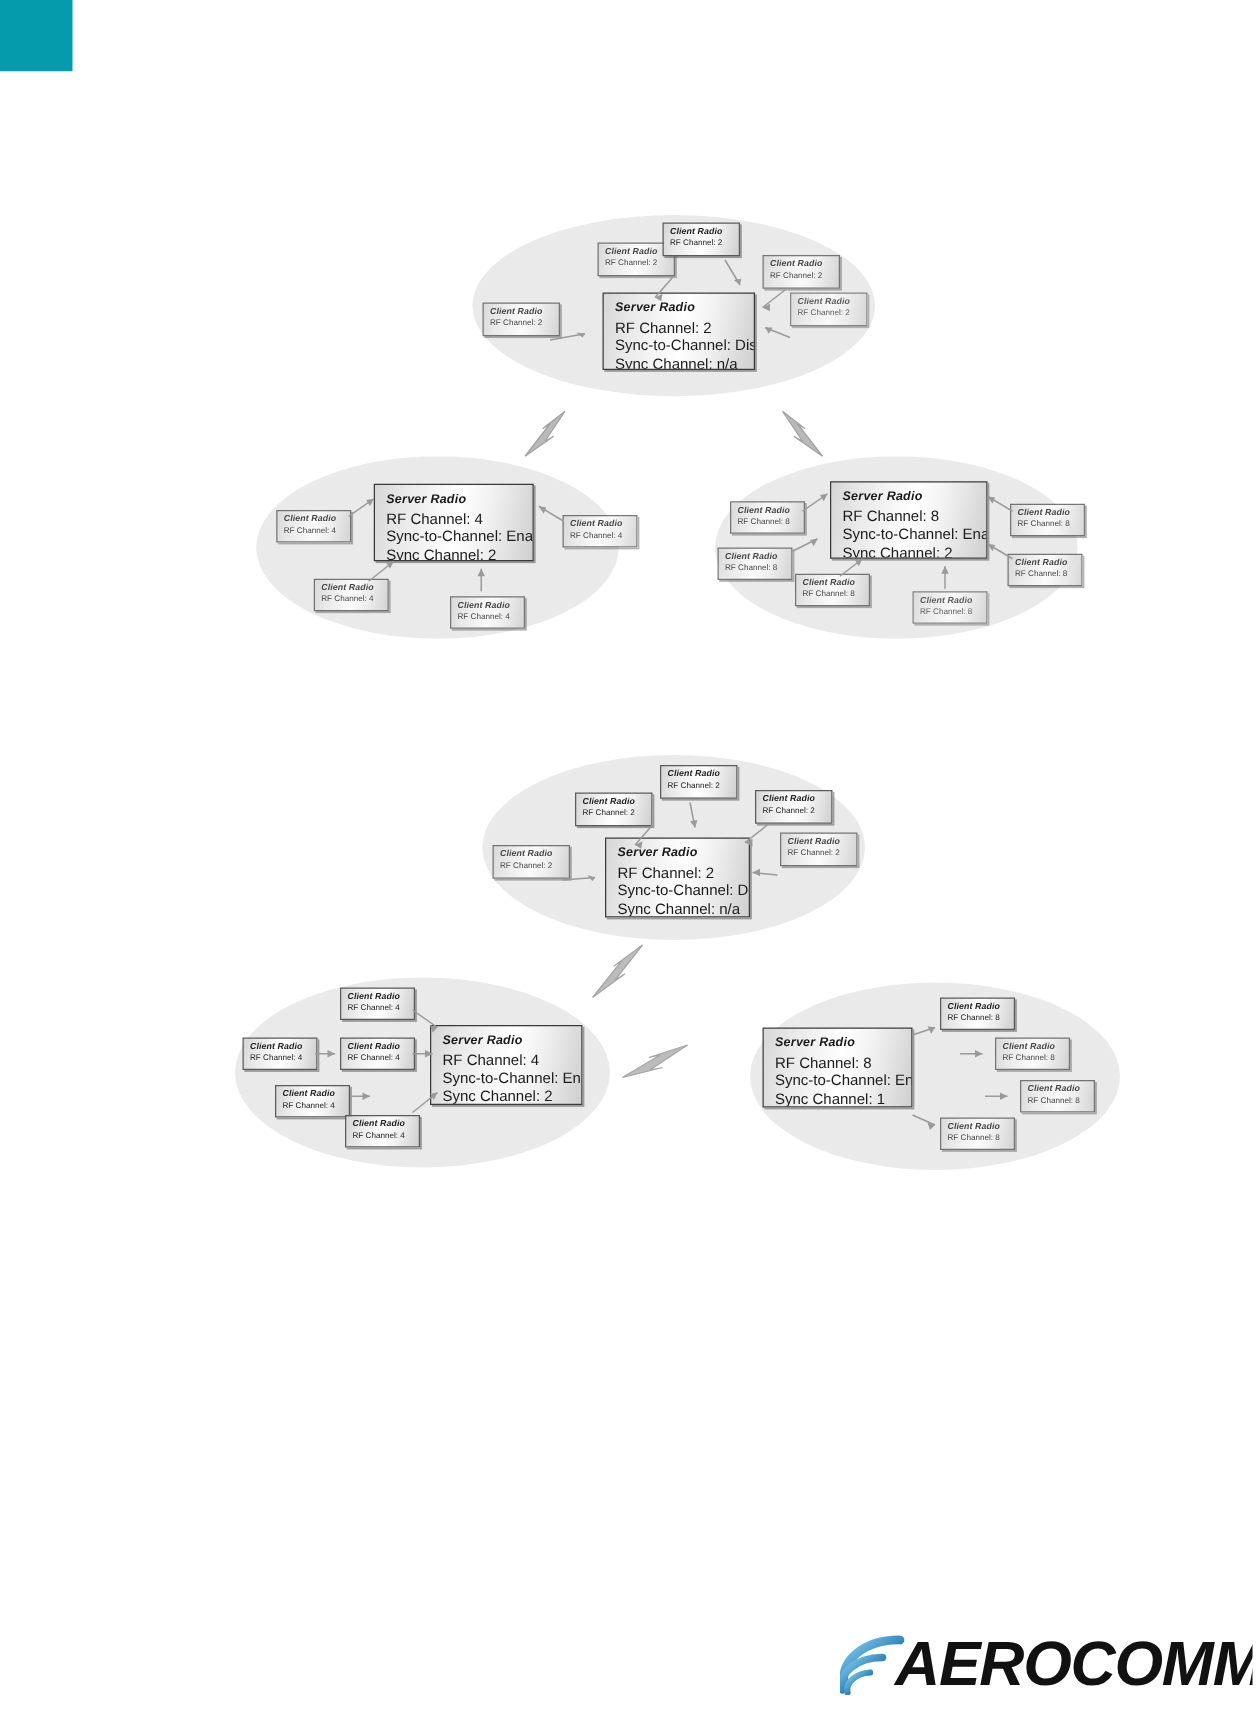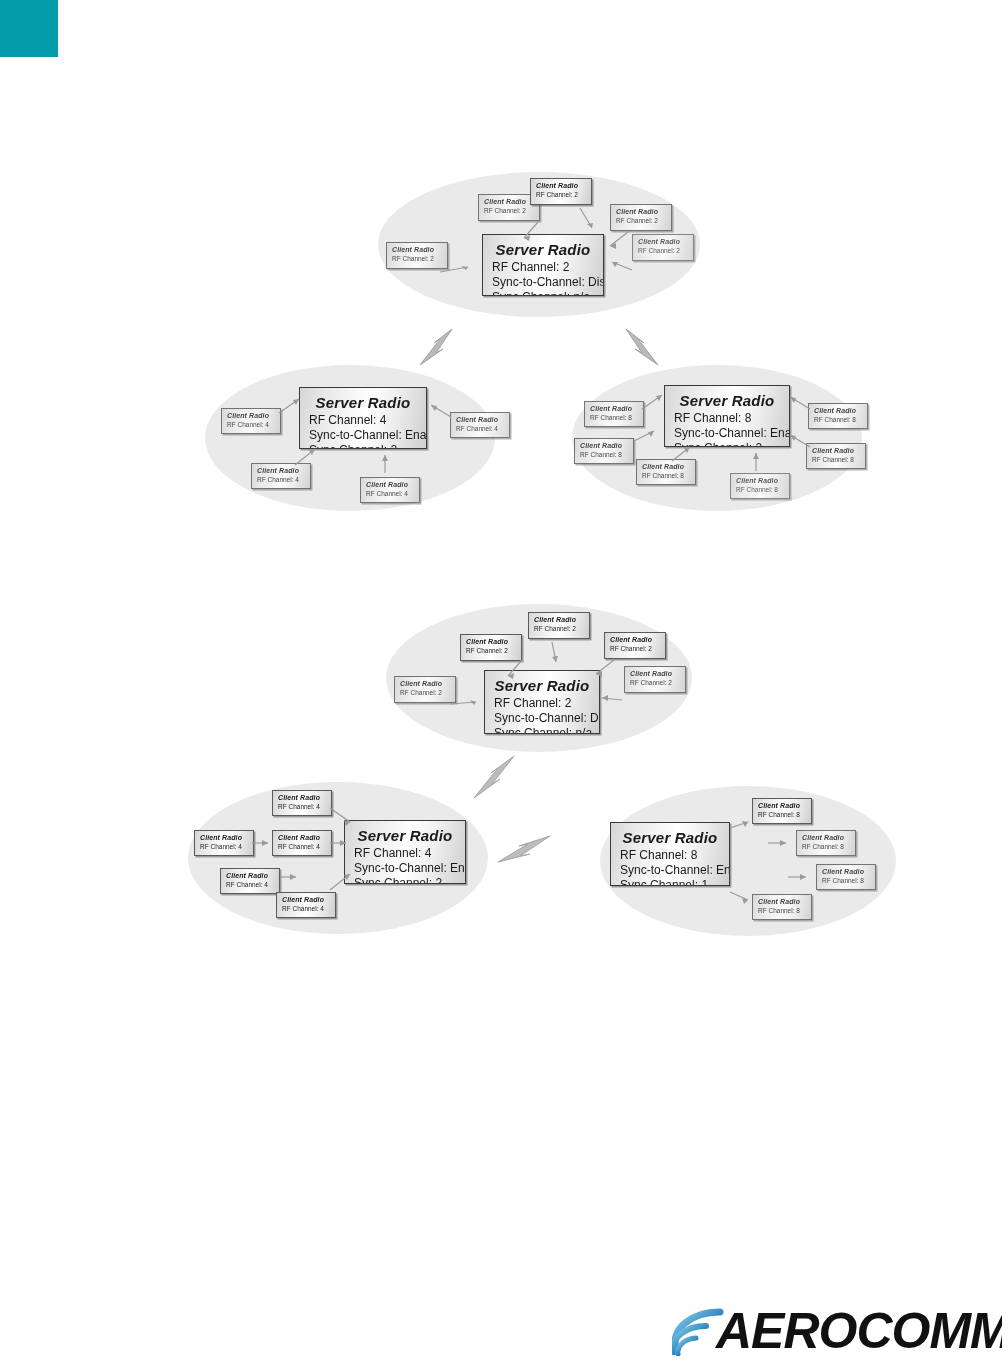--- a/index.html
+++ b/index.html
@@ -42,21 +42,21 @@
   }
   .box.client{
     padding:3px 4px 3px 5px;
   }
   .box .title{
     font-style:italic;font-weight:bold;
     white-space:nowrap;line-height:1.15;
   }
   .box .line{white-space:nowrap;line-height:1.22;}
 
-  .box.server .title{font-size:15px;letter-spacing:.2px;margin-bottom:2px;text-align:center;}
+  .box.server .title{font-size:10px;letter-spacing:.2px;margin-bottom:2px;}
   .box.server .line{font-size:12px;}
 
   .box.client .title{font-size:7px;letter-spacing:.1px;}
   .box.client .line{font-size:6.5px;margin-top:1px;}
 
   
   .box.client.dim{opacity:.82;}
   .box.client.dimmer{opacity:.7;}
 
   

